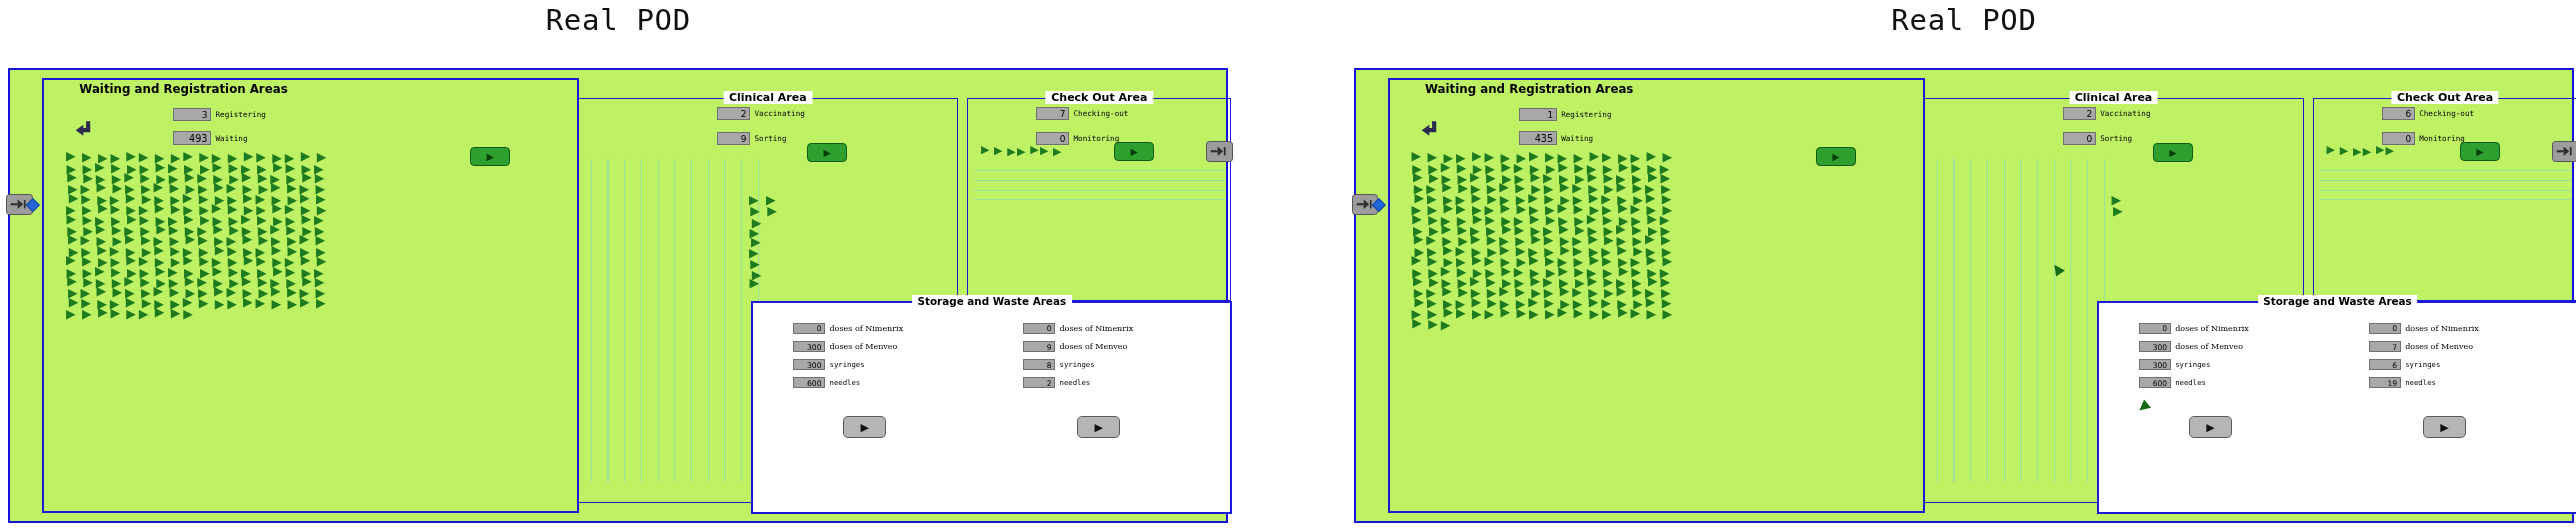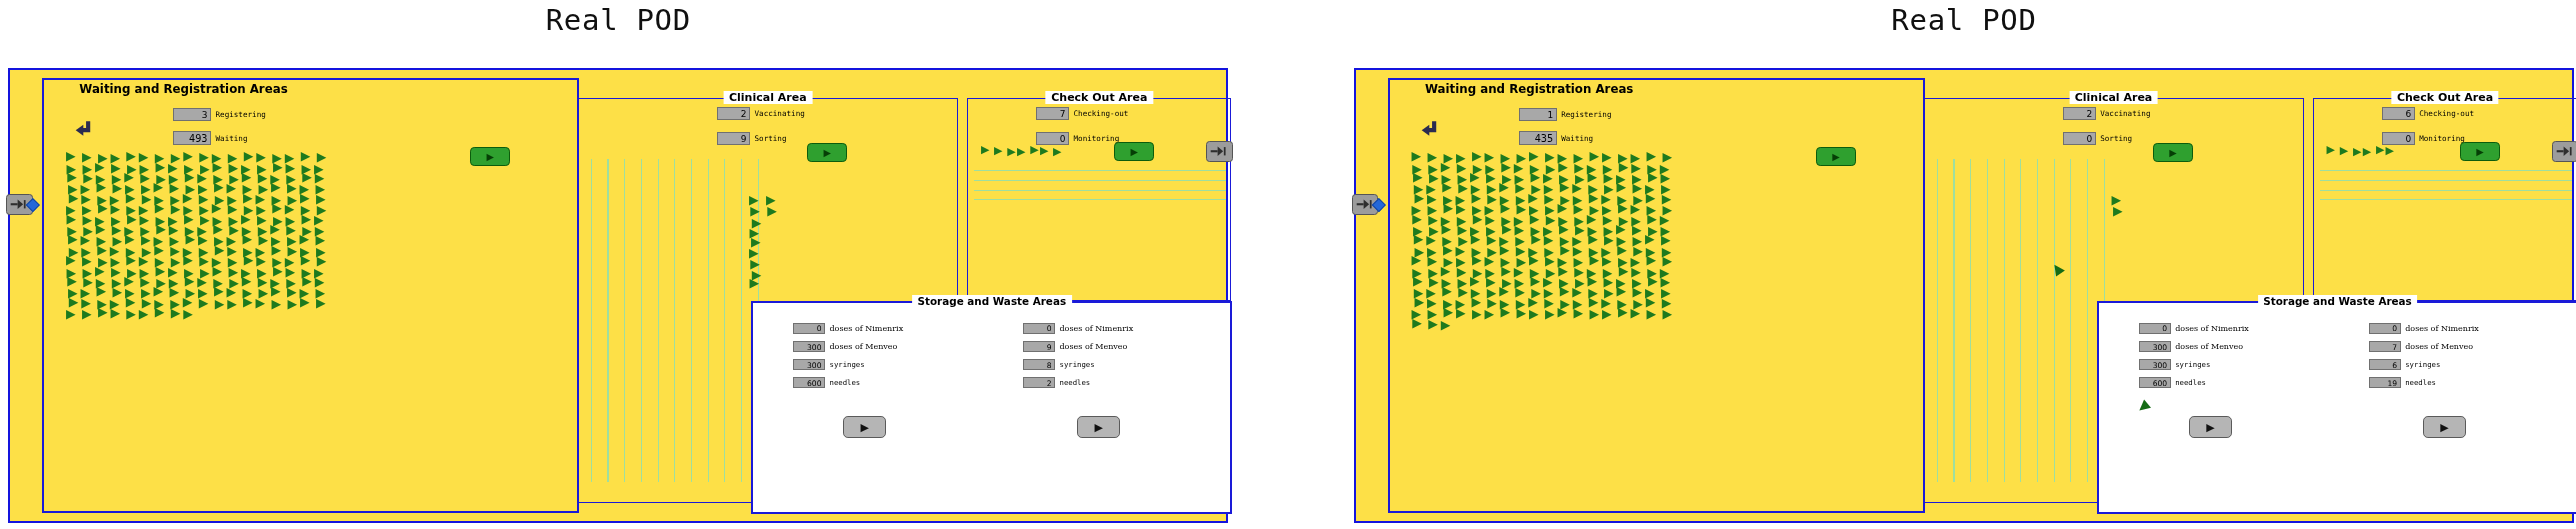--- a/index.html
+++ b/index.html
@@ -10,21 +10,21 @@
   }
   .stage { position:absolute; left:0; top:0; width:2576px; height:529px; background:#fff; }
 
   .pod-title {
     position:absolute; top:2.8px; width:1220px; text-align:center;
     font-family:"DejaVu Sans Mono", monospace; font-size:29px; letter-spacing:0.7px; color:#101010;
   }
 
   .panel {
     position:absolute; top:68px; width:1220px; height:455px;
-    border:2.8px solid var(--panel_border,#1414dd); background:#fde047;
+    border:2.8px solid var(--panel_border,#1414dd); background:#bef264;
   }
 
   .box { position:absolute; border:2.1px solid var(--box_border,#1a1ad8); background:transparent; }
   .waiting-box  { left:32px;  top:8.3px;  width:537px; height:435px; }
   .clinical-box { left:567px; top:28px;  width:381px; height:405px; border-width:1.4px; }
   .checkout-box { left:957px;top:28px;  width:264px; height:203px; border-width:1.4px; }
   .storage-box  { left:741px;top:231px; width:481px; height:213px; background:#fff; }
 
   .area-label { font-weight:bold; color:#000; white-space:nowrap; }
   .waiting-label  { position:absolute; left:35px; top:2.1px; font-size:11.8px; }

